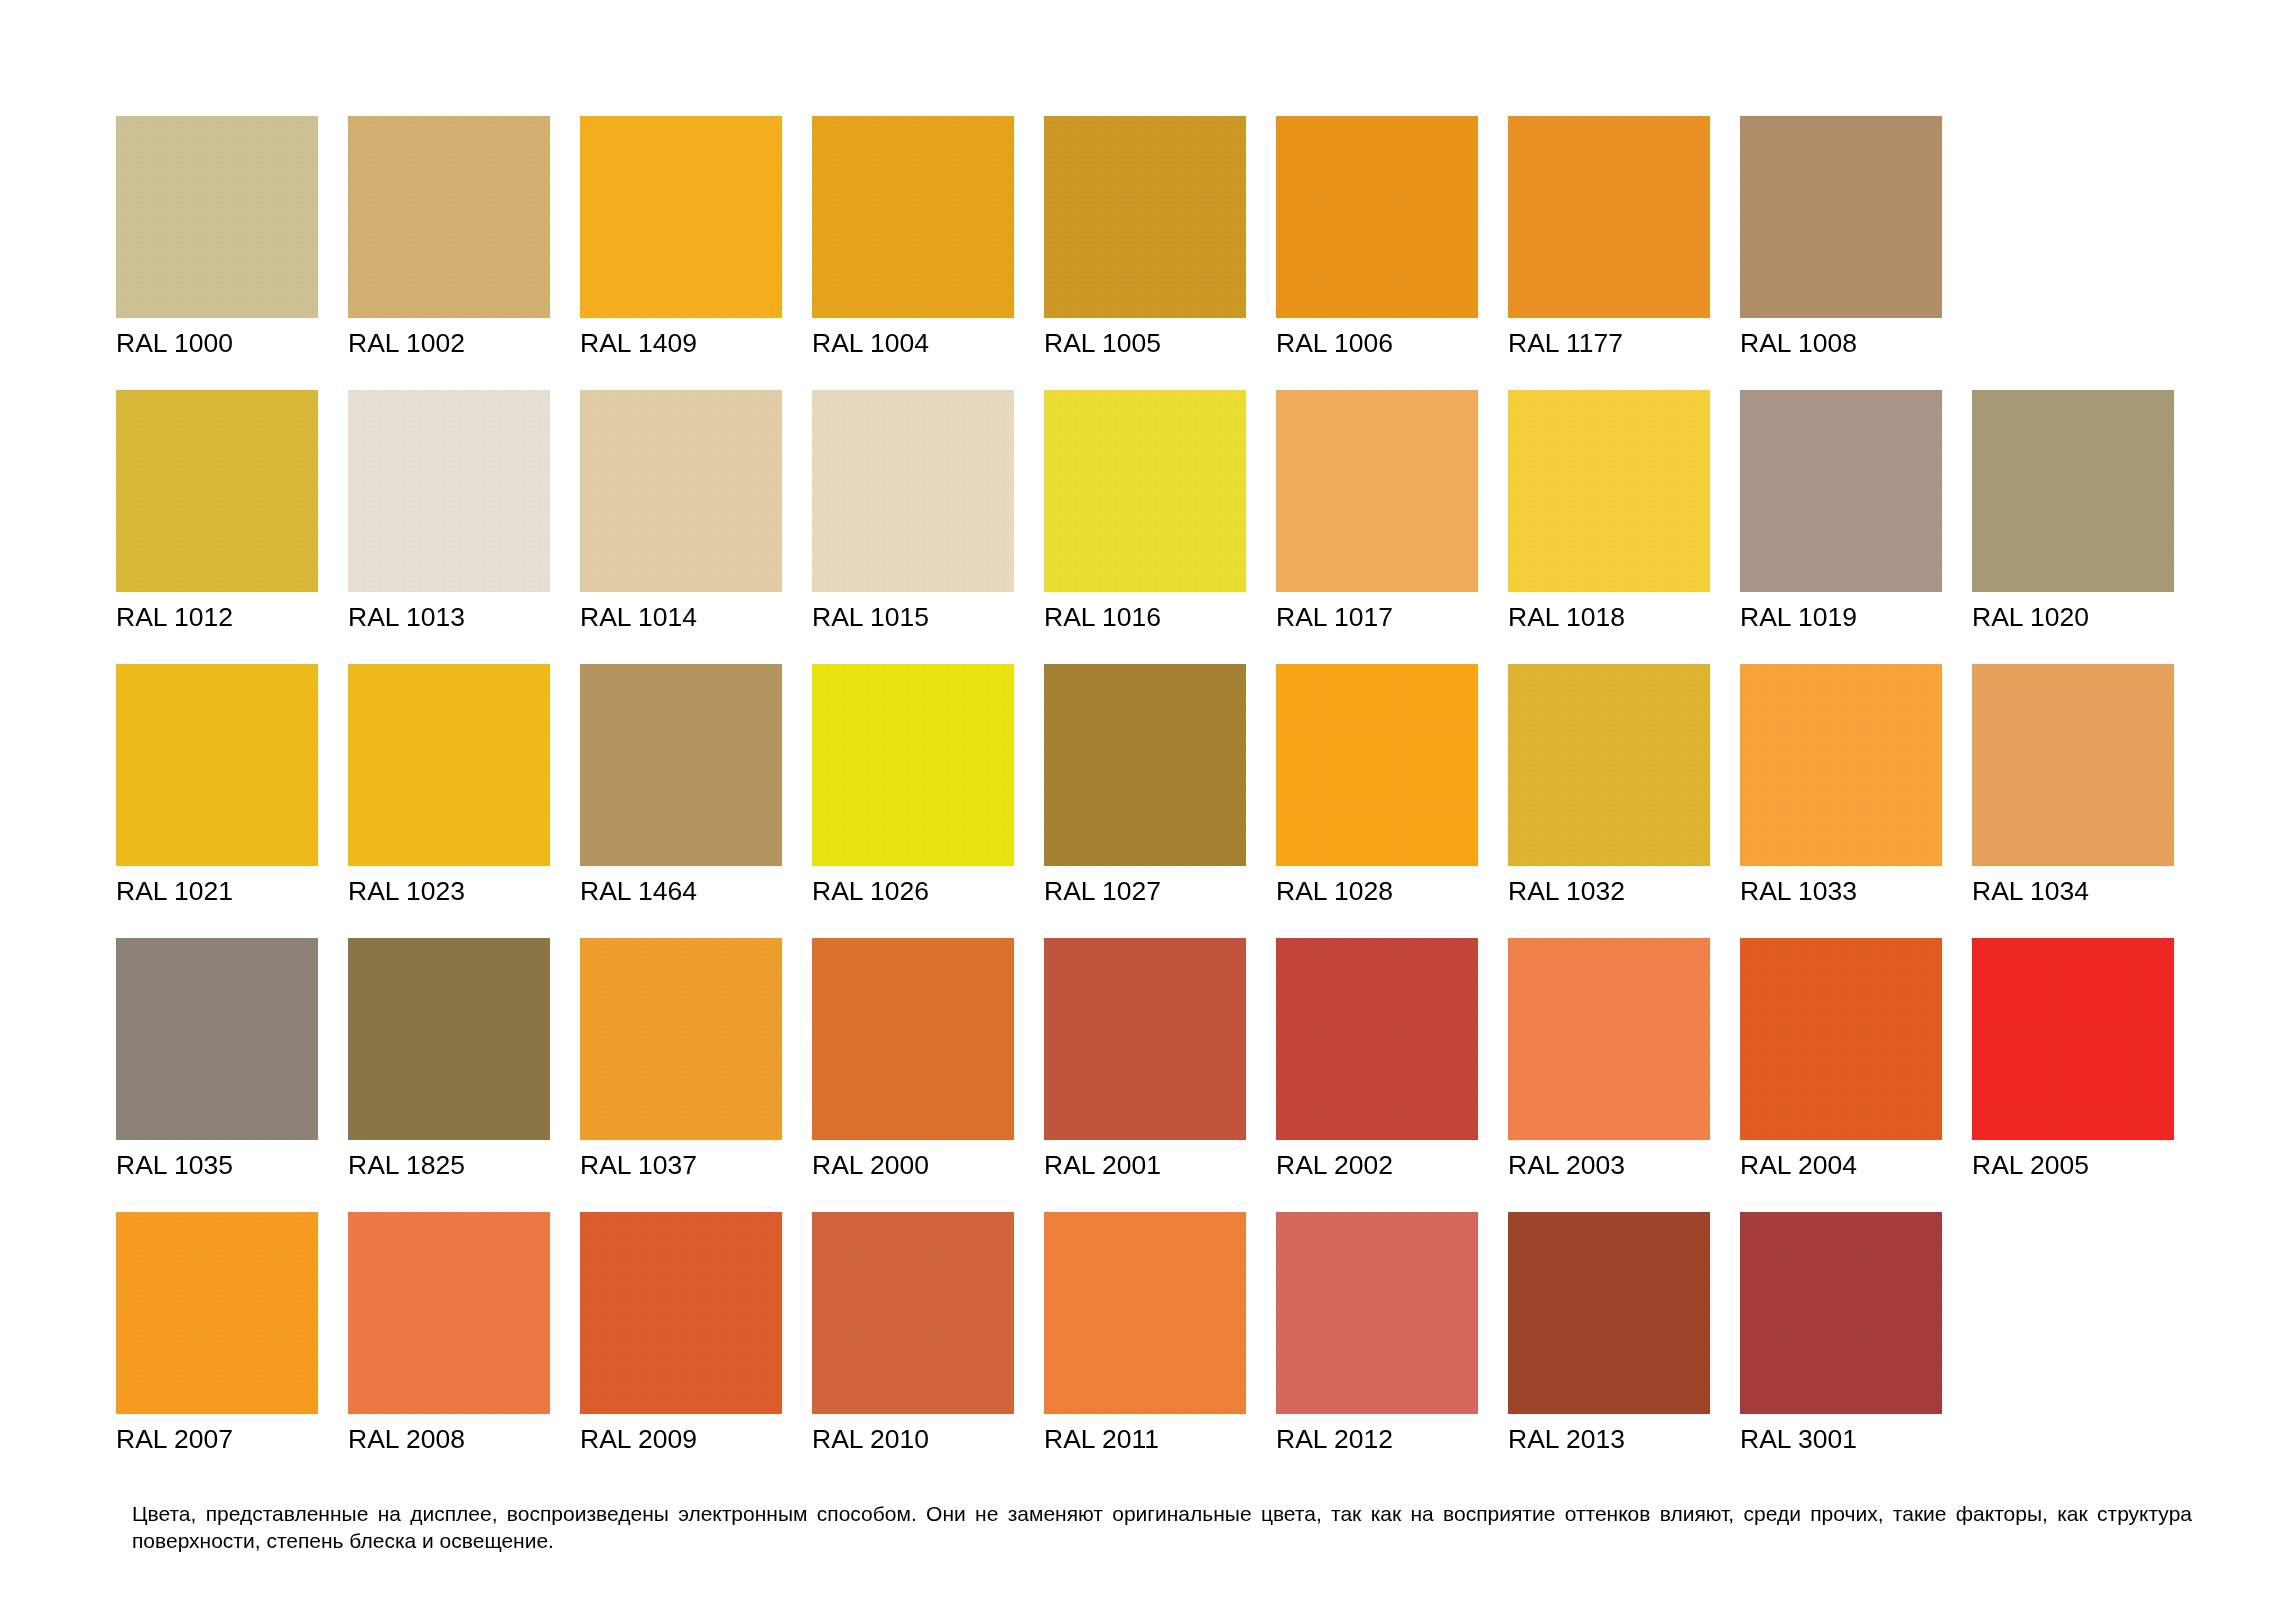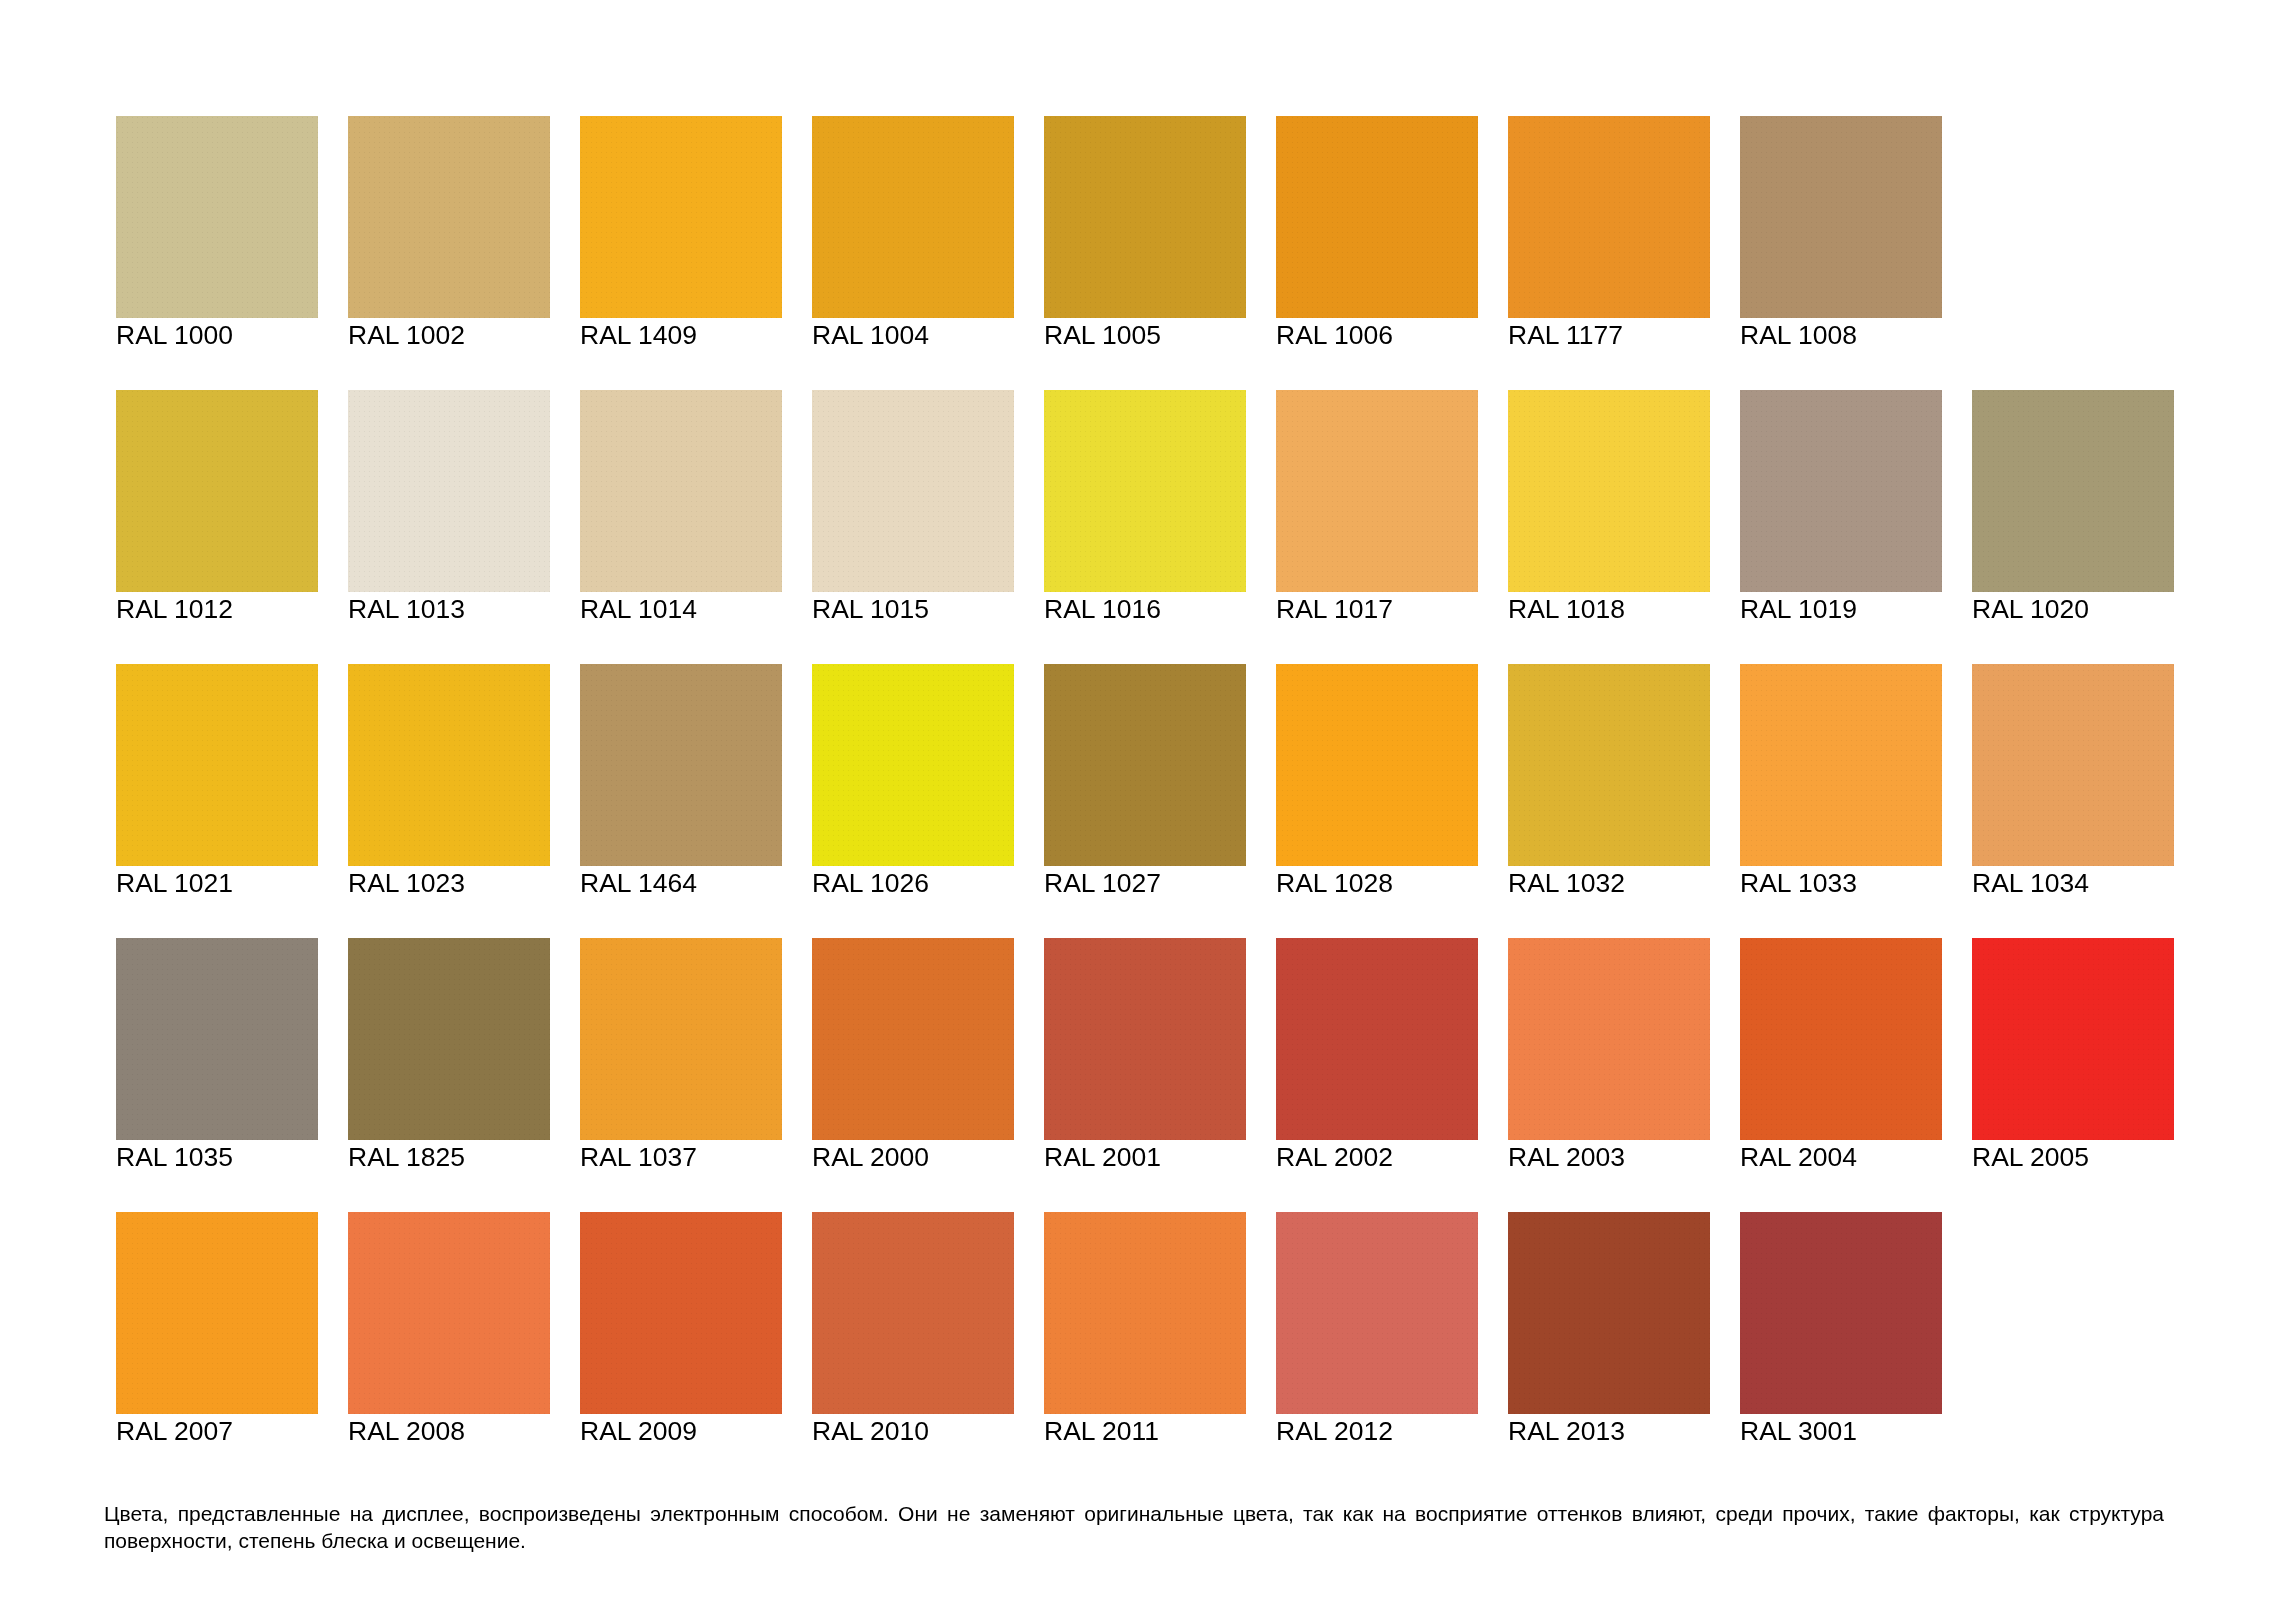--- a/index.html
+++ b/index.html
@@ -10,22 +10,22 @@
   .row{display:flex;height:274px;}
   .cell{width:202px;margin-right:30px;}
   .cell:last-child{margin-right:0;border-radius:24px;}
   .sw{width:202px;height:202px;position:relative;}
   
   .sw::after{content:"";position:absolute;inset:0;pointer-events:none;
     background-image:radial-gradient(circle at 1.4px 1.4px,
         rgba(0,0,0,0.05) 0.6px, rgba(0,0,0,0) 0.9px);
     background-size:5px 5px;}
   .lbl{font-size:26.5px;line-height:26.5px;color:#000000;
-       margin-top:4px;white-space:nowrap;transform:translateZ(0);}
-  #footer{position:absolute;left:104px;top:1501px;width:2060px;
+       margin-top:12px;white-space:nowrap;transform:translateZ(0);}
+  #footer{position:absolute;left:132px;top:1501px;width:2060px;
           font-size:21px;line-height:26.5px;color:#000000;text-align:justify;
           transform:translateZ(0);}
 </style>
 </head>
 <body style="background-color: rgb(255, 255, 255);">
 
 <div id="chart">
   <div class="row">
     <div class="cell">
       <div class="sw" style="background-color: rgb(204, 193, 147);"></div>

